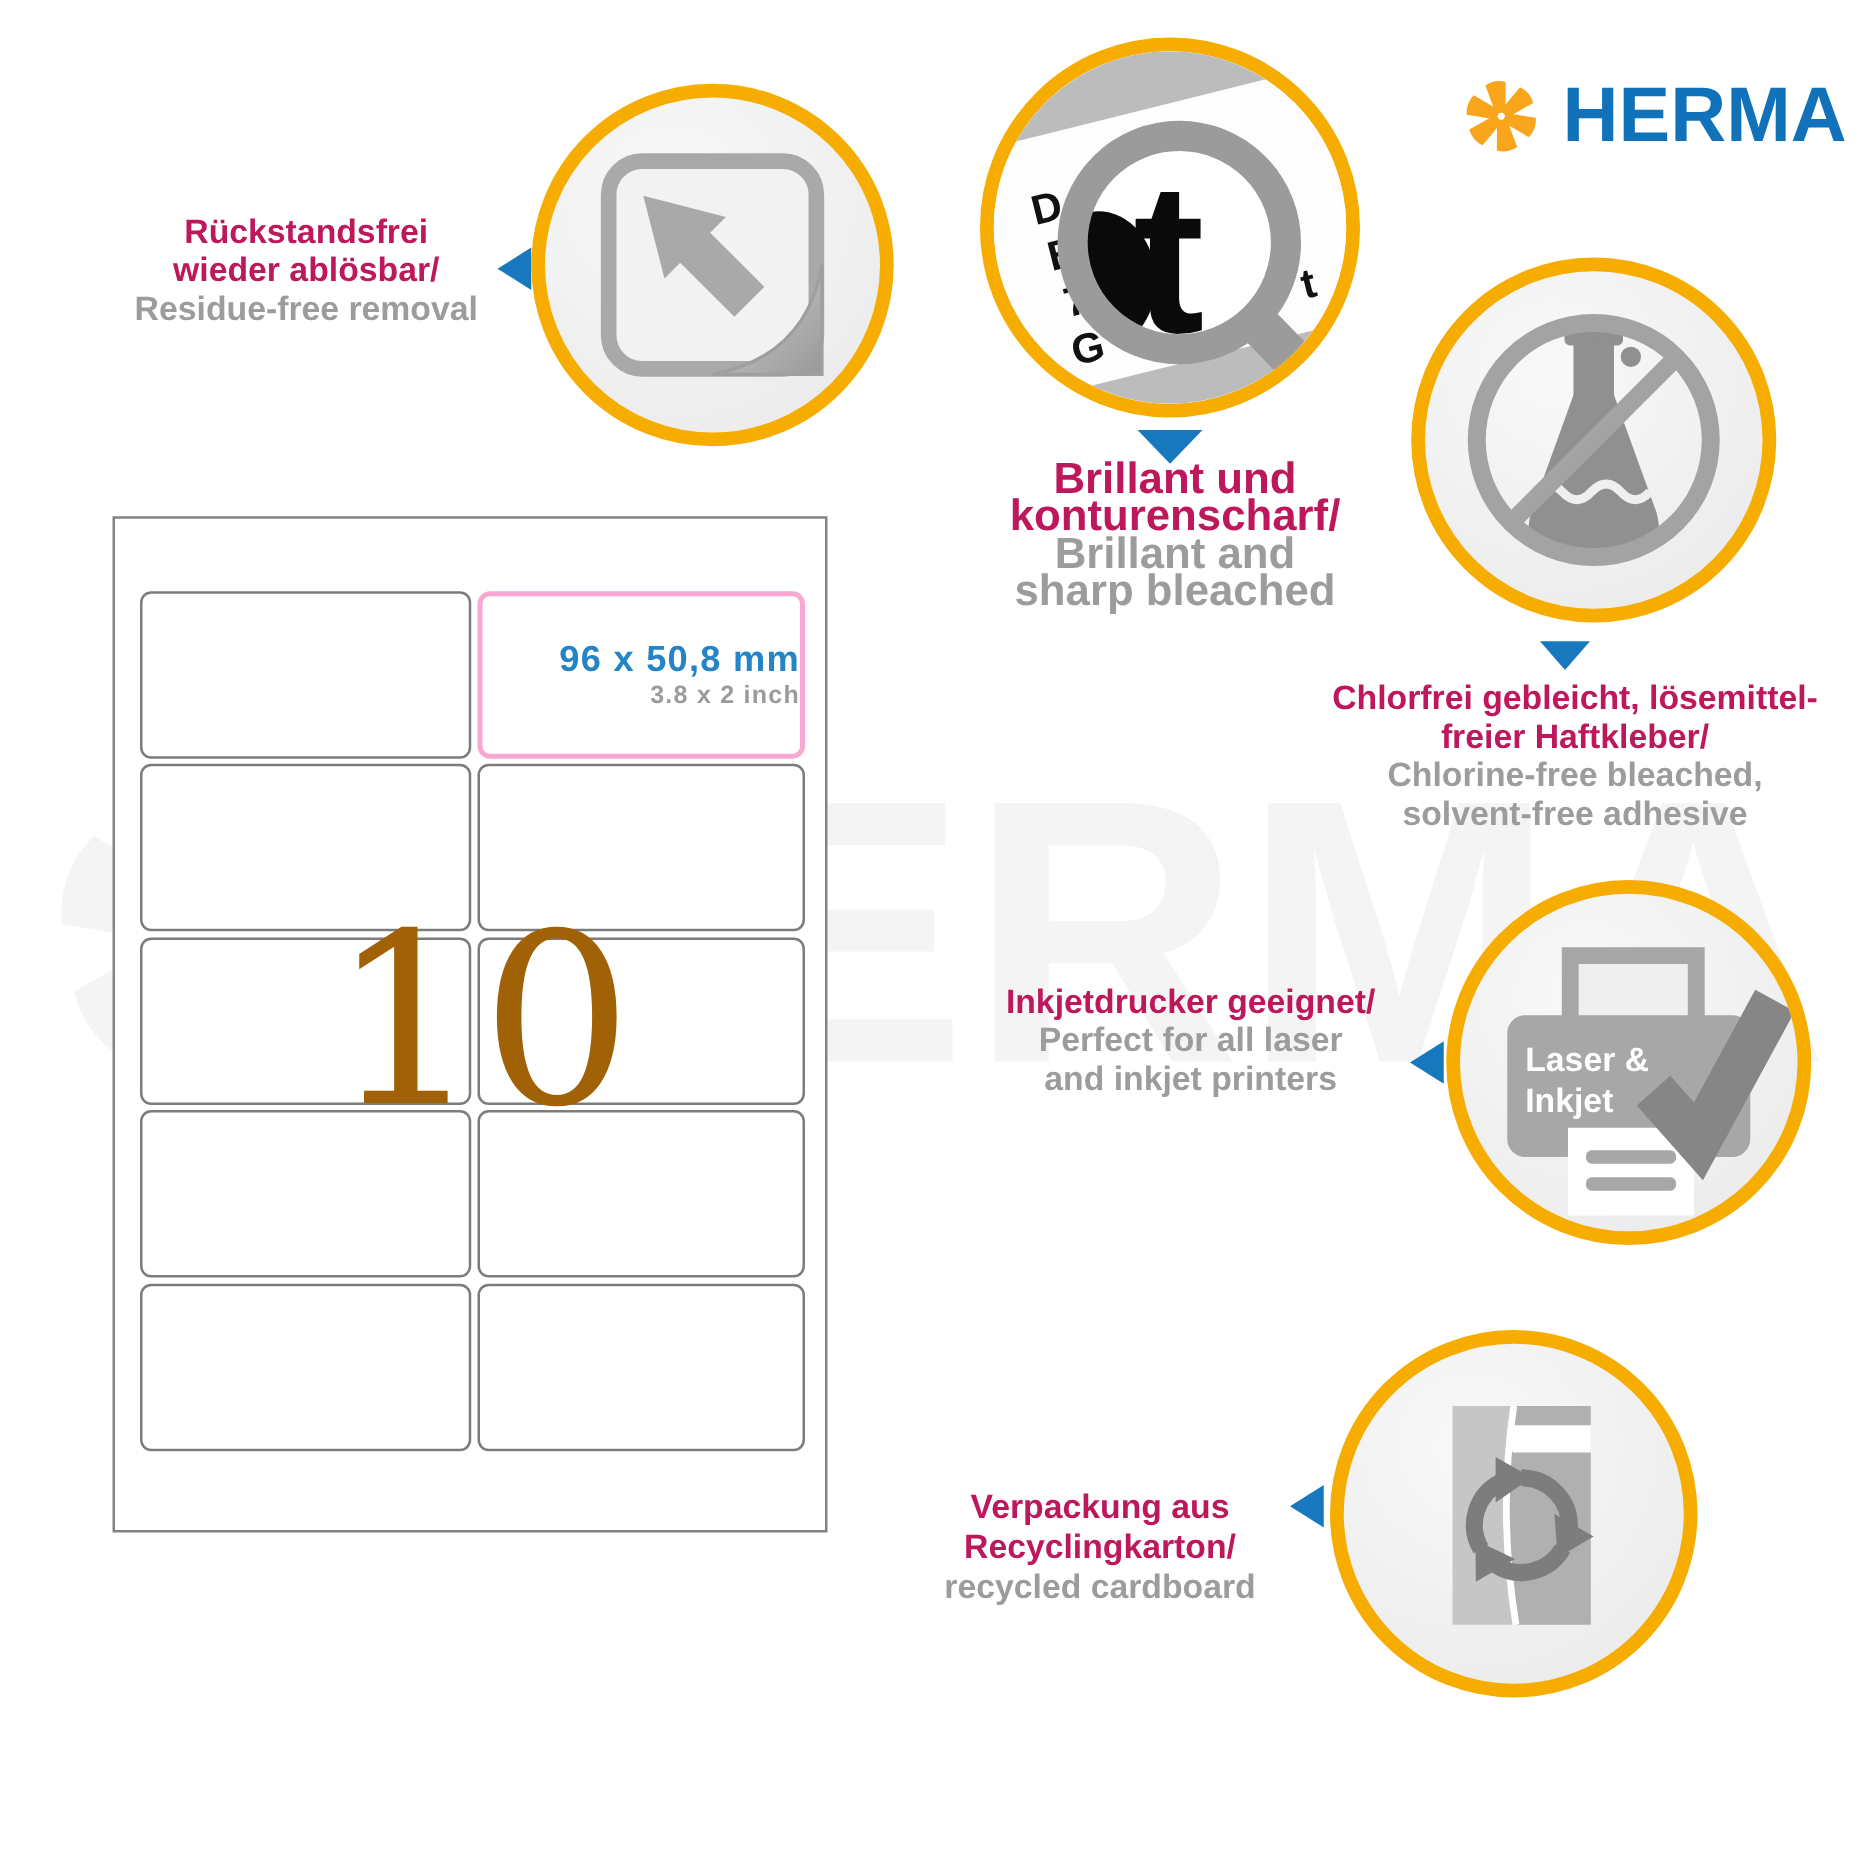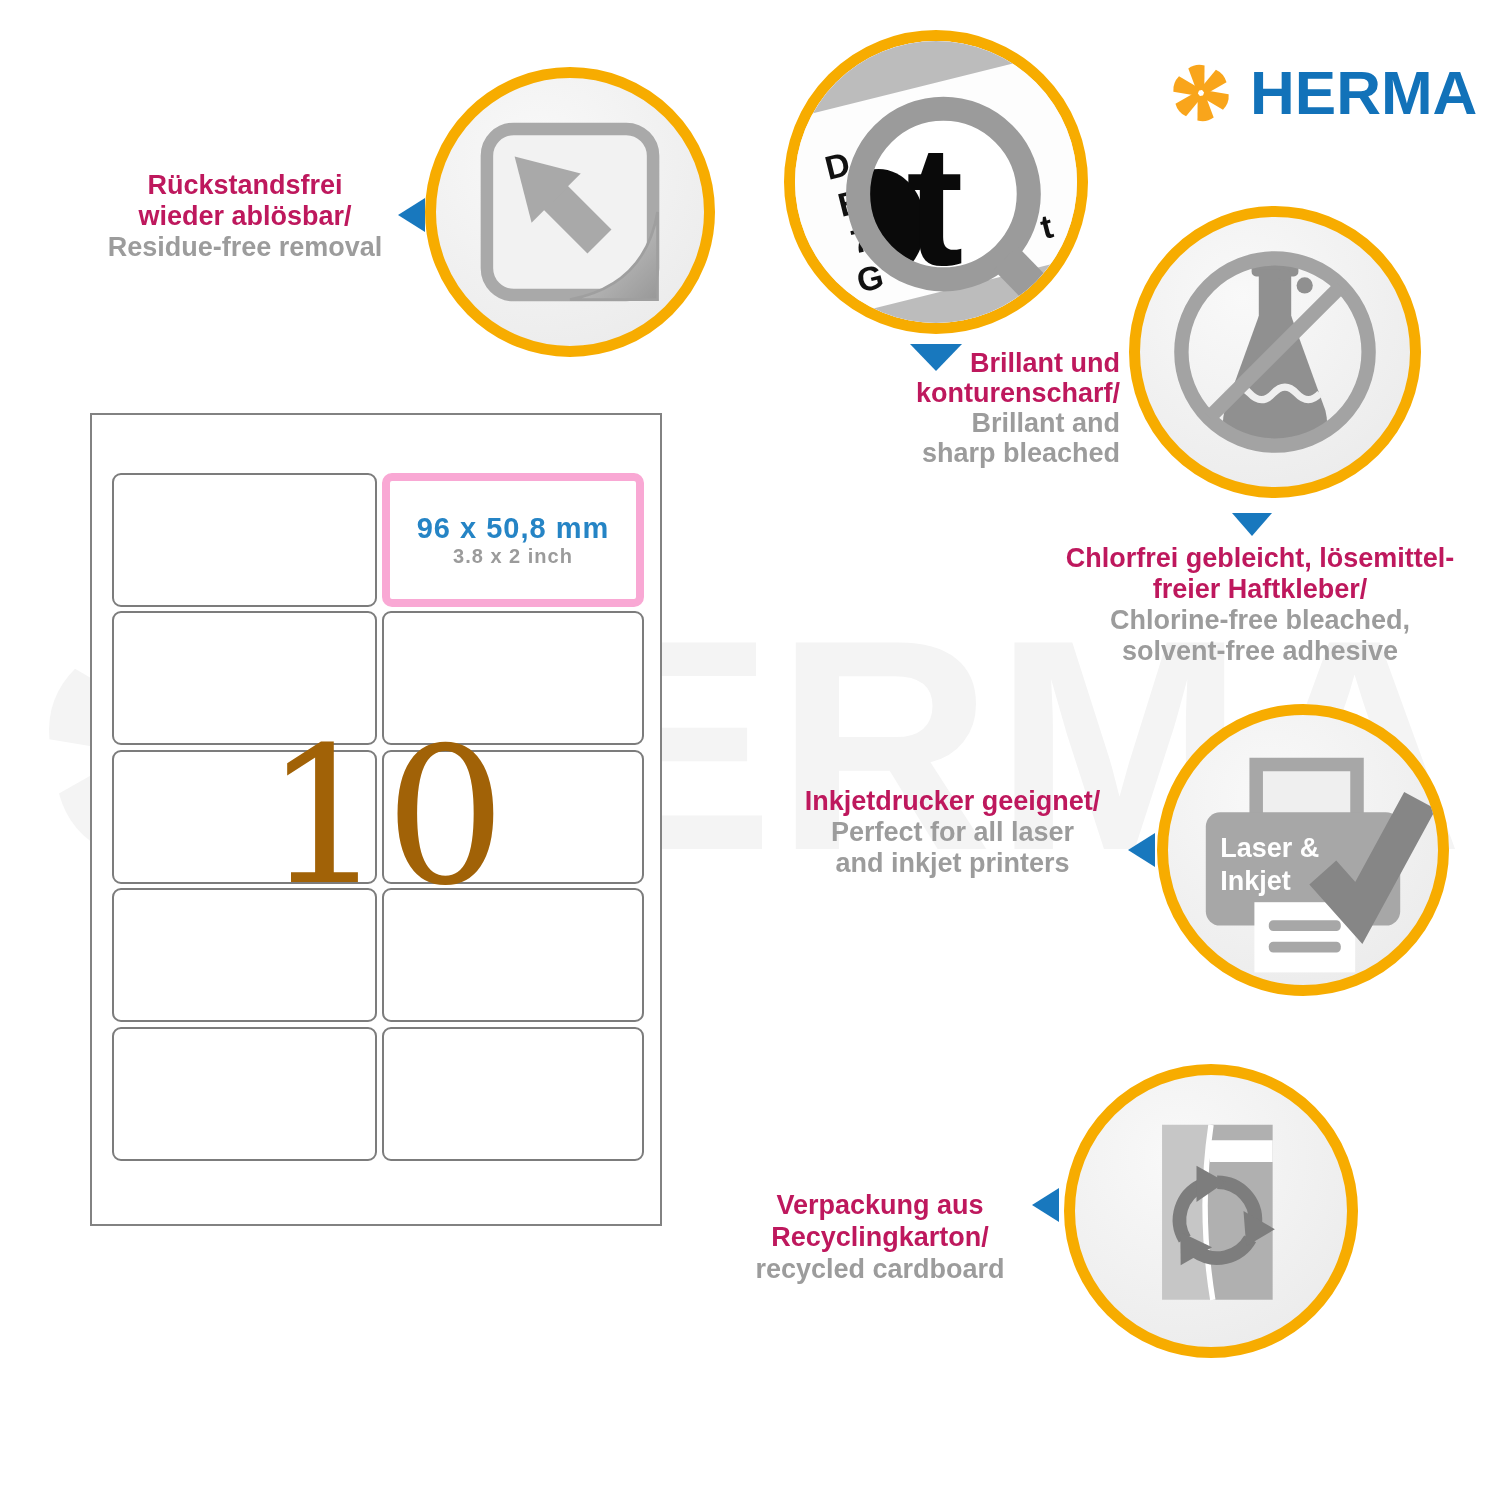--- a/index.html
+++ b/index.html
@@ -11,21 +11,21 @@
   #watermark .wm-text{font-size:300px;line-height:300px;font-weight:bold;color:#f4f4f4;letter-spacing:2px;white-space:nowrap;}
   
   #logo{left:1168px;top:60px;display:flex;align-items:center;gap:16px;z-index:6;}
   #logo .logo-text{font-size:62px;font-weight:bold;color:#1272B9;letter-spacing:0px;line-height:66px;}
   
   .callout{z-index:5;text-align:center;font-weight:bold;}
   .c-blue{color:#be185d;}
   .c-gray{color:#9C9C9C;}
   .callout div{white-space:nowrap;}
   #callout1{left:60px;top:170px;width:370px;font-size:27px;line-height:31px;}
-  #callout2{left:760px;top:348px;width:360px;font-size:27px;line-height:30px;text-align:right;}
+  #callout2{left:760px;top:368px;width:360px;font-size:35px;line-height:30px;}
   #callout3{left:1035px;top:543px;width:450px;font-size:27px;line-height:31px;}
   #callout4{left:740px;top:786px;width:425px;font-size:27px;line-height:31px;}
   #callout5{left:680px;top:1189px;width:400px;font-size:27px;line-height:32px;}
   
   .tri{width:0;height:0;z-index:5;}
   .tri-left{border-top:17px solid transparent;border-bottom:17px solid transparent;border-right:27px solid #1878BE;}
   .tri-down{border-left:26px solid transparent;border-right:26px solid transparent;border-top:27px solid #1878BE;}
   #tri1{left:398px;top:198px;}
   #tri2{left:910px;top:344px;}
   #tri3{left:1232px;top:513px;border-left-width:20px;border-right-width:20px;border-top-width:23px;}
@@ -37,21 +37,21 @@
       overflow:hidden;z-index:5;}
   #circle1{left:425px;top:67px;width:290px;height:290px;}
   #circle2{left:784px;top:30px;width:304px;height:304px;}
   #circle3{left:1129px;top:206px;width:292px;height:292px;}
   #circle4{left:1157px;top:704px;width:292px;height:292px;}
   #circle5{left:1064px;top:1064px;width:294px;height:294px;}
   .feature-circle svg{width:100%;height:100%;display:block;}
   
   #sheet{left:90px;top:413px;width:572px;height:813px;background:#ffffff;border:2px solid #828282;box-sizing:border-box;z-index:2;}
   .lbl{position:absolute;box-sizing:border-box;border:2px solid #7c7c7c;border-radius:9px;background:#ffffff;}
-  .lbl.hl{border:8px solid #f9a8d4;border-radius:10px;display:flex;flex-direction:column;align-items:center;justify-content:center;z-index:4;}
+  .lbl.hl{border:4px solid #f9a8d4;border-radius:10px;display:flex;flex-direction:column;align-items:flex-end;justify-content:center;z-index:4;}
   .hl-mm{font-size:29px;font-weight:bold;color:#2584C5;letter-spacing:1px;}
   .hl-inch{font-size:20px;font-weight:bold;color:#9b9b9b;letter-spacing:1px;}
   #count10{left:200px;top:722px;width:370px;text-align:center;font-family:"DejaVu Serif",serif;
      font-size:190px;line-height:190px;color:#a16207;z-index:4;}
 </style>
 </head>
 <body>
 
 <div class="abs" id="watermark">
   <svg width="300" height="300" viewBox="-60 -60 120 120">

